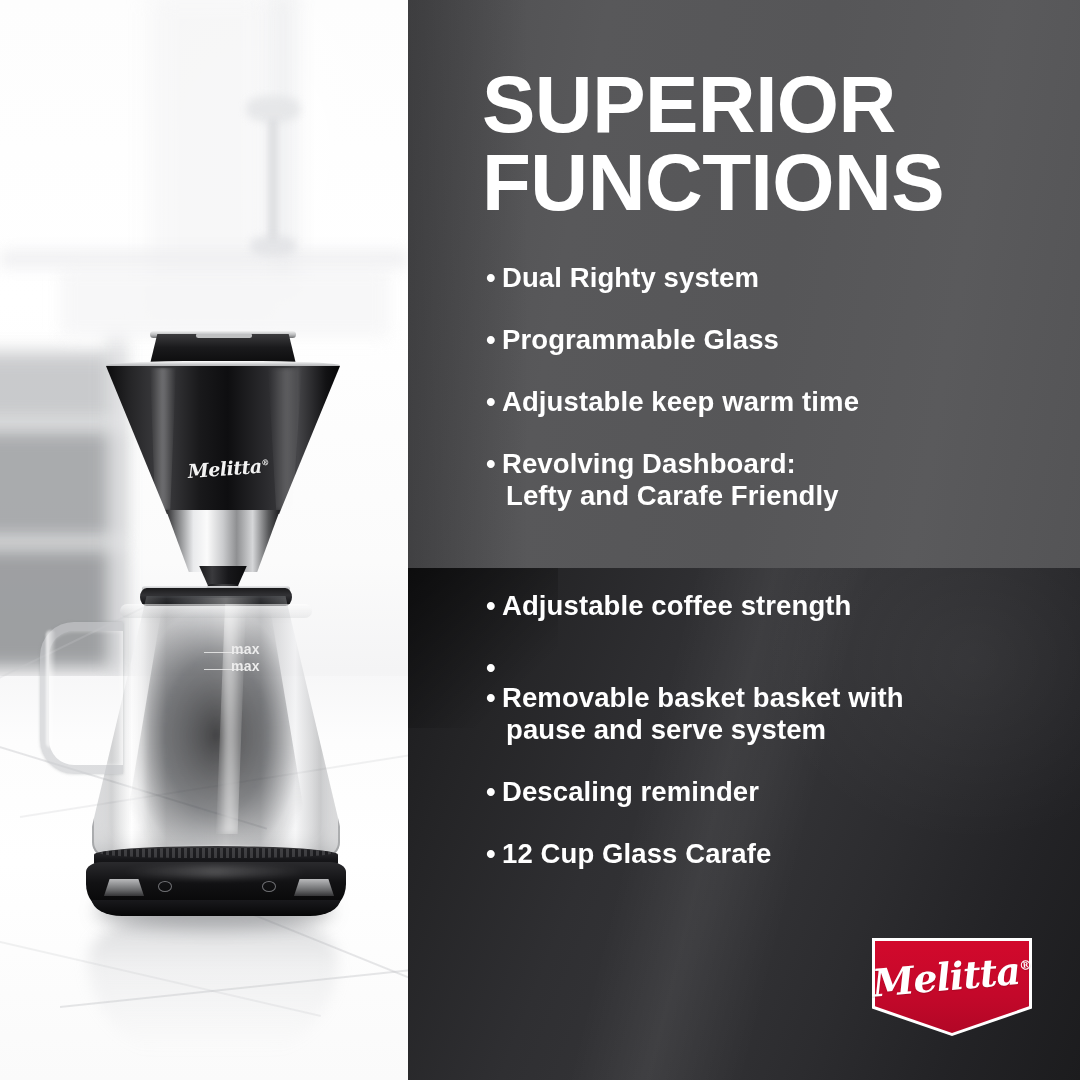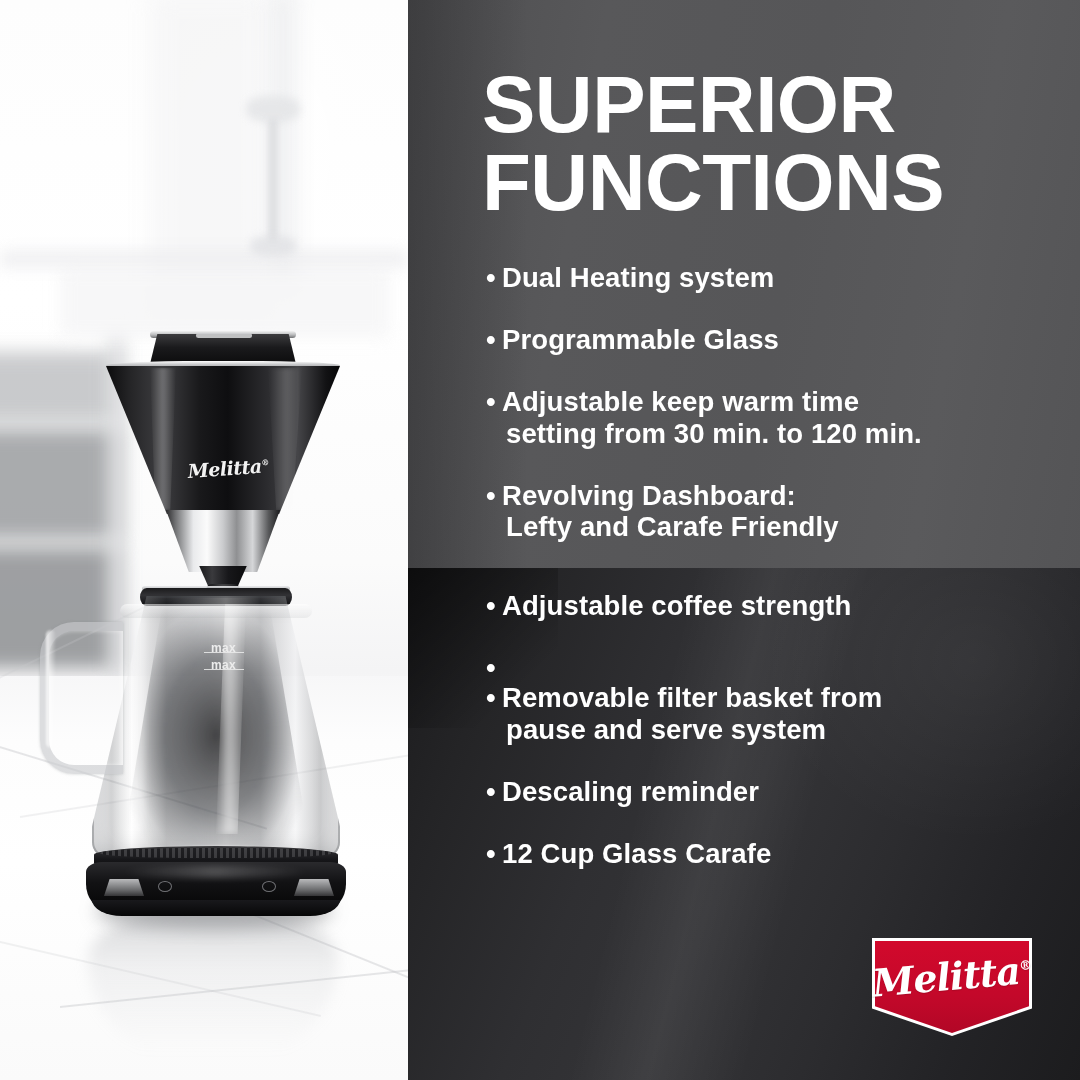--- a/index.html
+++ b/index.html
@@ -184,21 +184,21 @@
     position:absolute;left:40px;top:622px;width:74px;height:134px;
     border:9px solid rgba(200,202,206,.62);
     border-right:none;border-radius:34px 0 0 34px;
     box-shadow:inset -2px 0 4px rgba(255,255,255,.5),0 0 3px rgba(140,142,146,.4);
   }
   .handle-hi{
     position:absolute;left:46px;top:630px;width:10px;height:118px;
     background:linear-gradient(90deg,rgba(255,255,255,.8),rgba(255,255,255,0));
     border-radius:20px;filter:blur(1.2px);
   }
-  .mark{position:absolute;color:#ececec;font-size:12px;font-weight:700;letter-spacing:.3px;}
+  .mark{position:absolute;color:#ececec;font-size:14px;font-weight:700;letter-spacing:.3px;margin-left:20px;}
   .mark-line{position:absolute;height:1px;background:rgba(235,235,235,.85);}
 
   
   .base-top{
     position:absolute;left:94px;top:846px;width:244px;height:26px;
     background:linear-gradient(180deg,#3a3a3d 0%,#17171a 50%,#0a0a0c 100%);
     border-radius:50%/34%;
   }
   .base-ring{
     position:absolute;left:100px;top:848px;width:232px;height:10px;
@@ -380,32 +380,31 @@
     <div class="panel-bottom"></div>
 
     <div class="headline">
       <span>SUPERIOR</span>
       <span class="l2">FUNCTIONS</span>
     </div>
 
     <div class="bullets bullets-top">
       <div class="bullet">
         <span class="dot">•</span>
-        <span>Dual Heating system</span>
+        <span>Dual Righty system</span>
       </div>
       <div class="sp-1"></div>
       <div class="bullet">
         <span class="dot">•</span>
         <span>Programmable Glass</span>
       </div>
       <div class="sp-1"></div>
       <div class="bullet">
         <span class="dot">•</span>
         <span>Adjustable keep warm time</span>
-        <span class="l2">setting from 30 min. to 120 min.</span>
       </div>
       <div class="sp-1"></div>
       <div class="bullet">
         <span class="dot">•</span>
         <span>Revolving Dashboard:</span>
         <span class="l2">Lefty and Carafe Friendly</span>
       </div>
     </div>
 
     <div class="bullets bullets-bottom">
@@ -413,21 +412,21 @@
         <span class="dot">•</span>
         <span>Adjustable coffee strength</span>
       </div>
       <div class="sp-2"></div>
       <div class="bullet">
         <span class="dot">•</span>
       </div>
       <div class="sp-2"></div>
       <div class="bullet">
         <span class="dot">•</span>
-        <span>Removable filter basket from</span>
+        <span>Removable basket basket with</span>
         <span class="l2">pause and serve system</span>
       </div>
       <div class="sp-2"></div>
       <div class="bullet">
         <span class="dot">•</span>
         <span>Descaling reminder</span>
       </div>
       <div class="sp-2"></div>
       <div class="bullet">
         <span class="dot">•</span>

